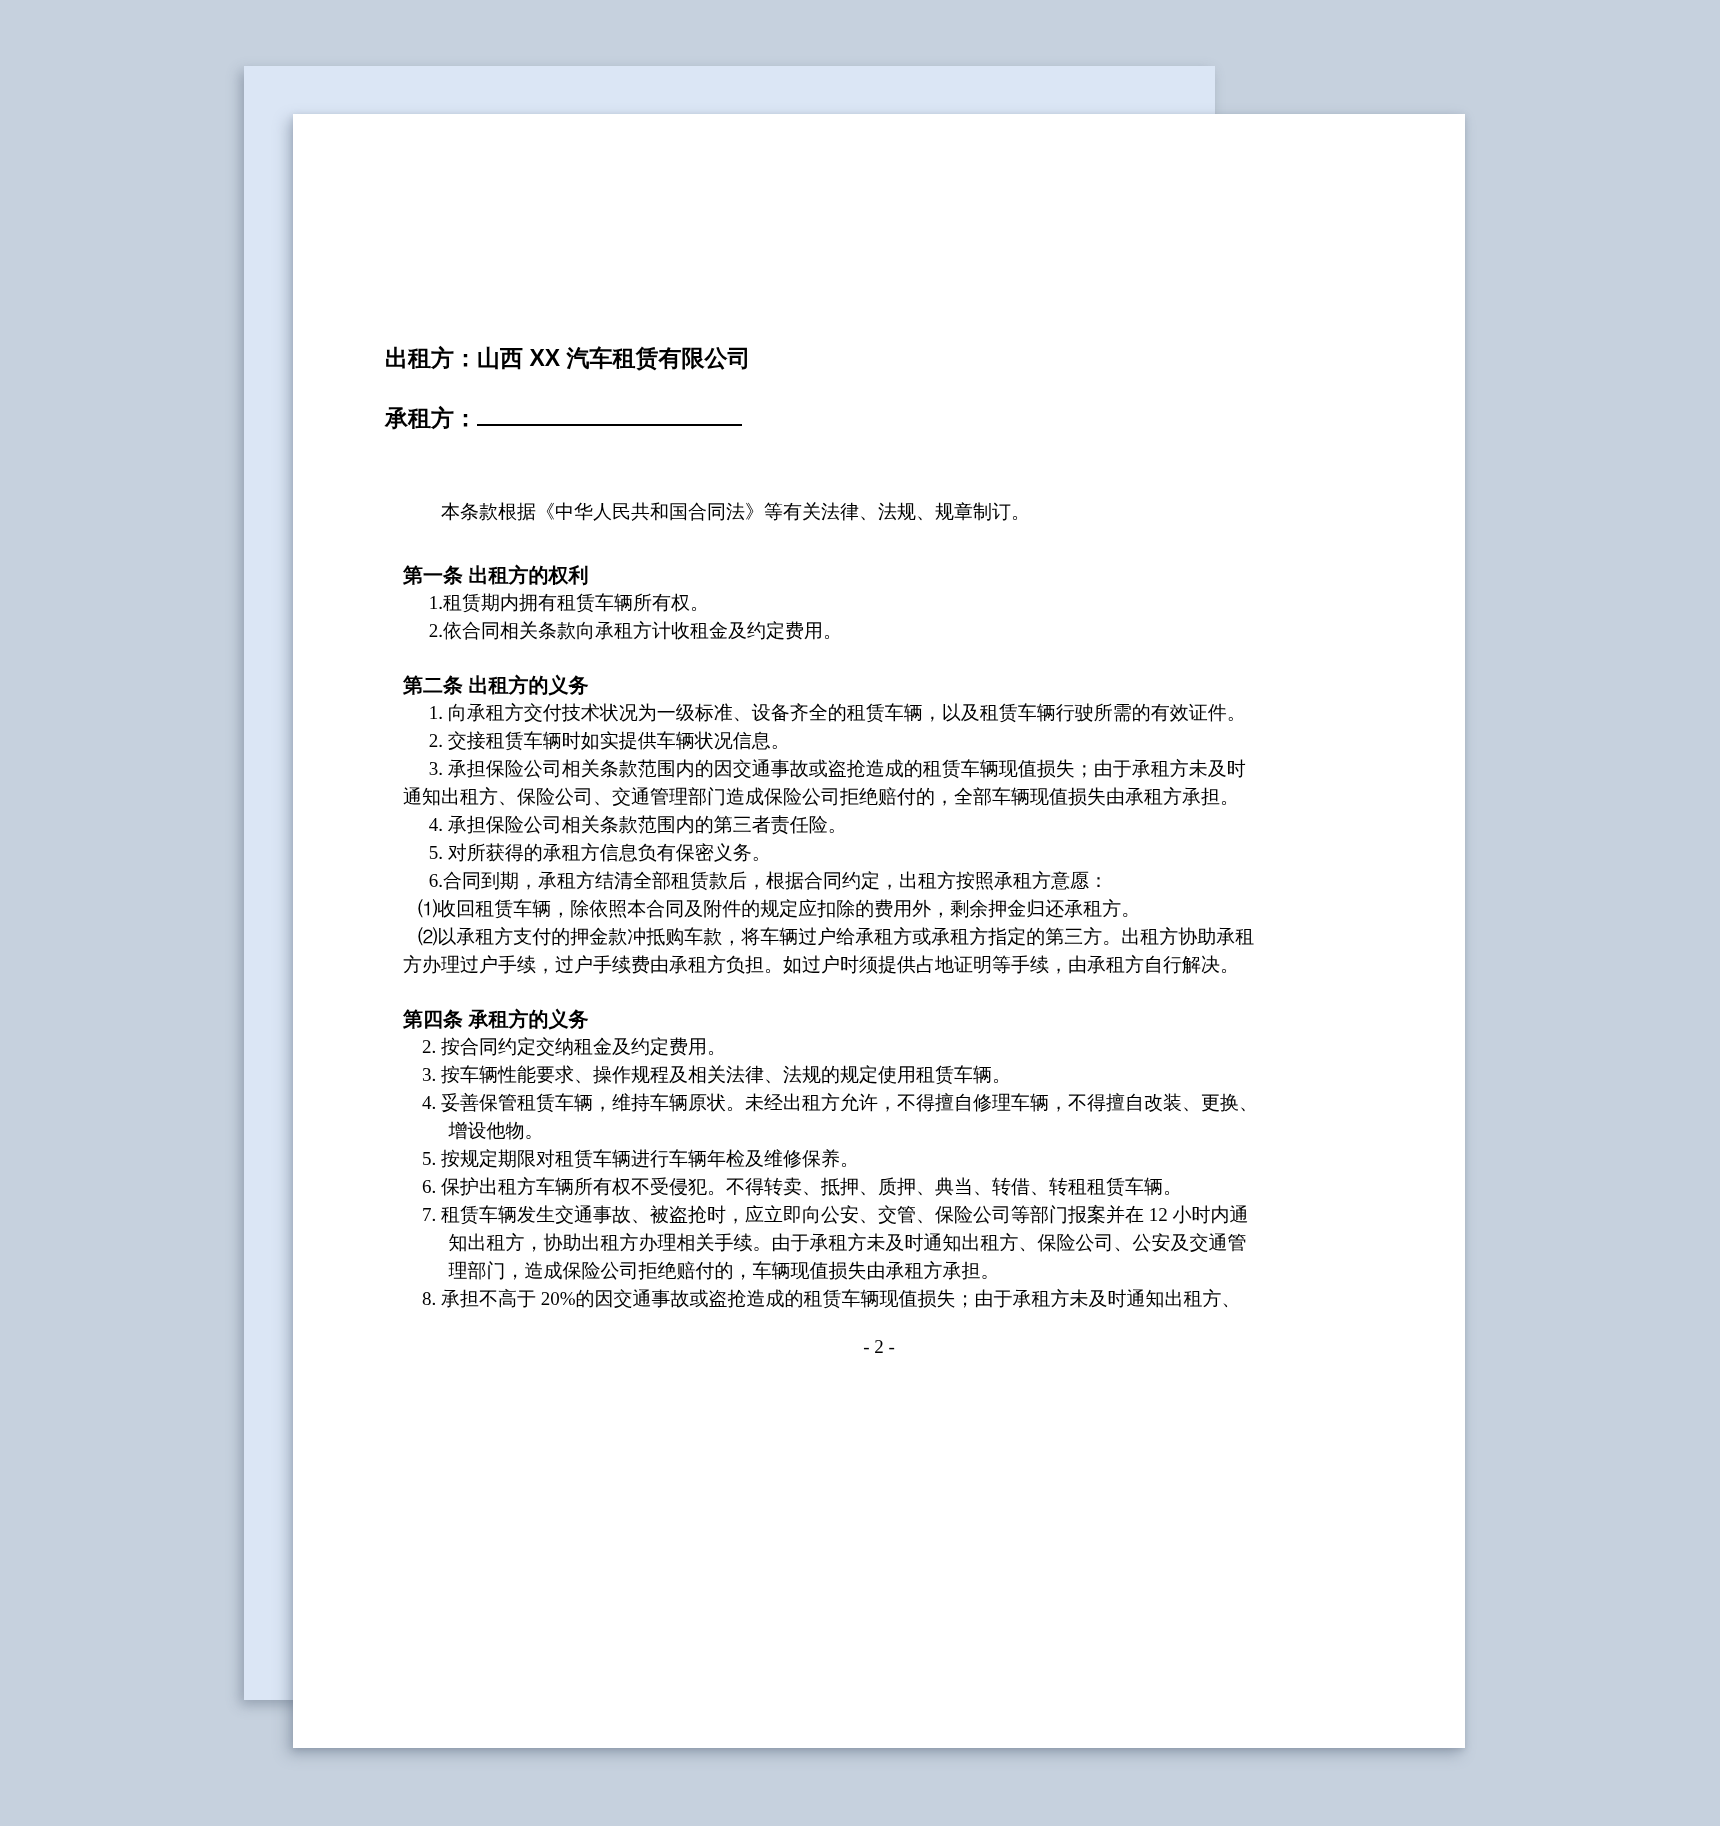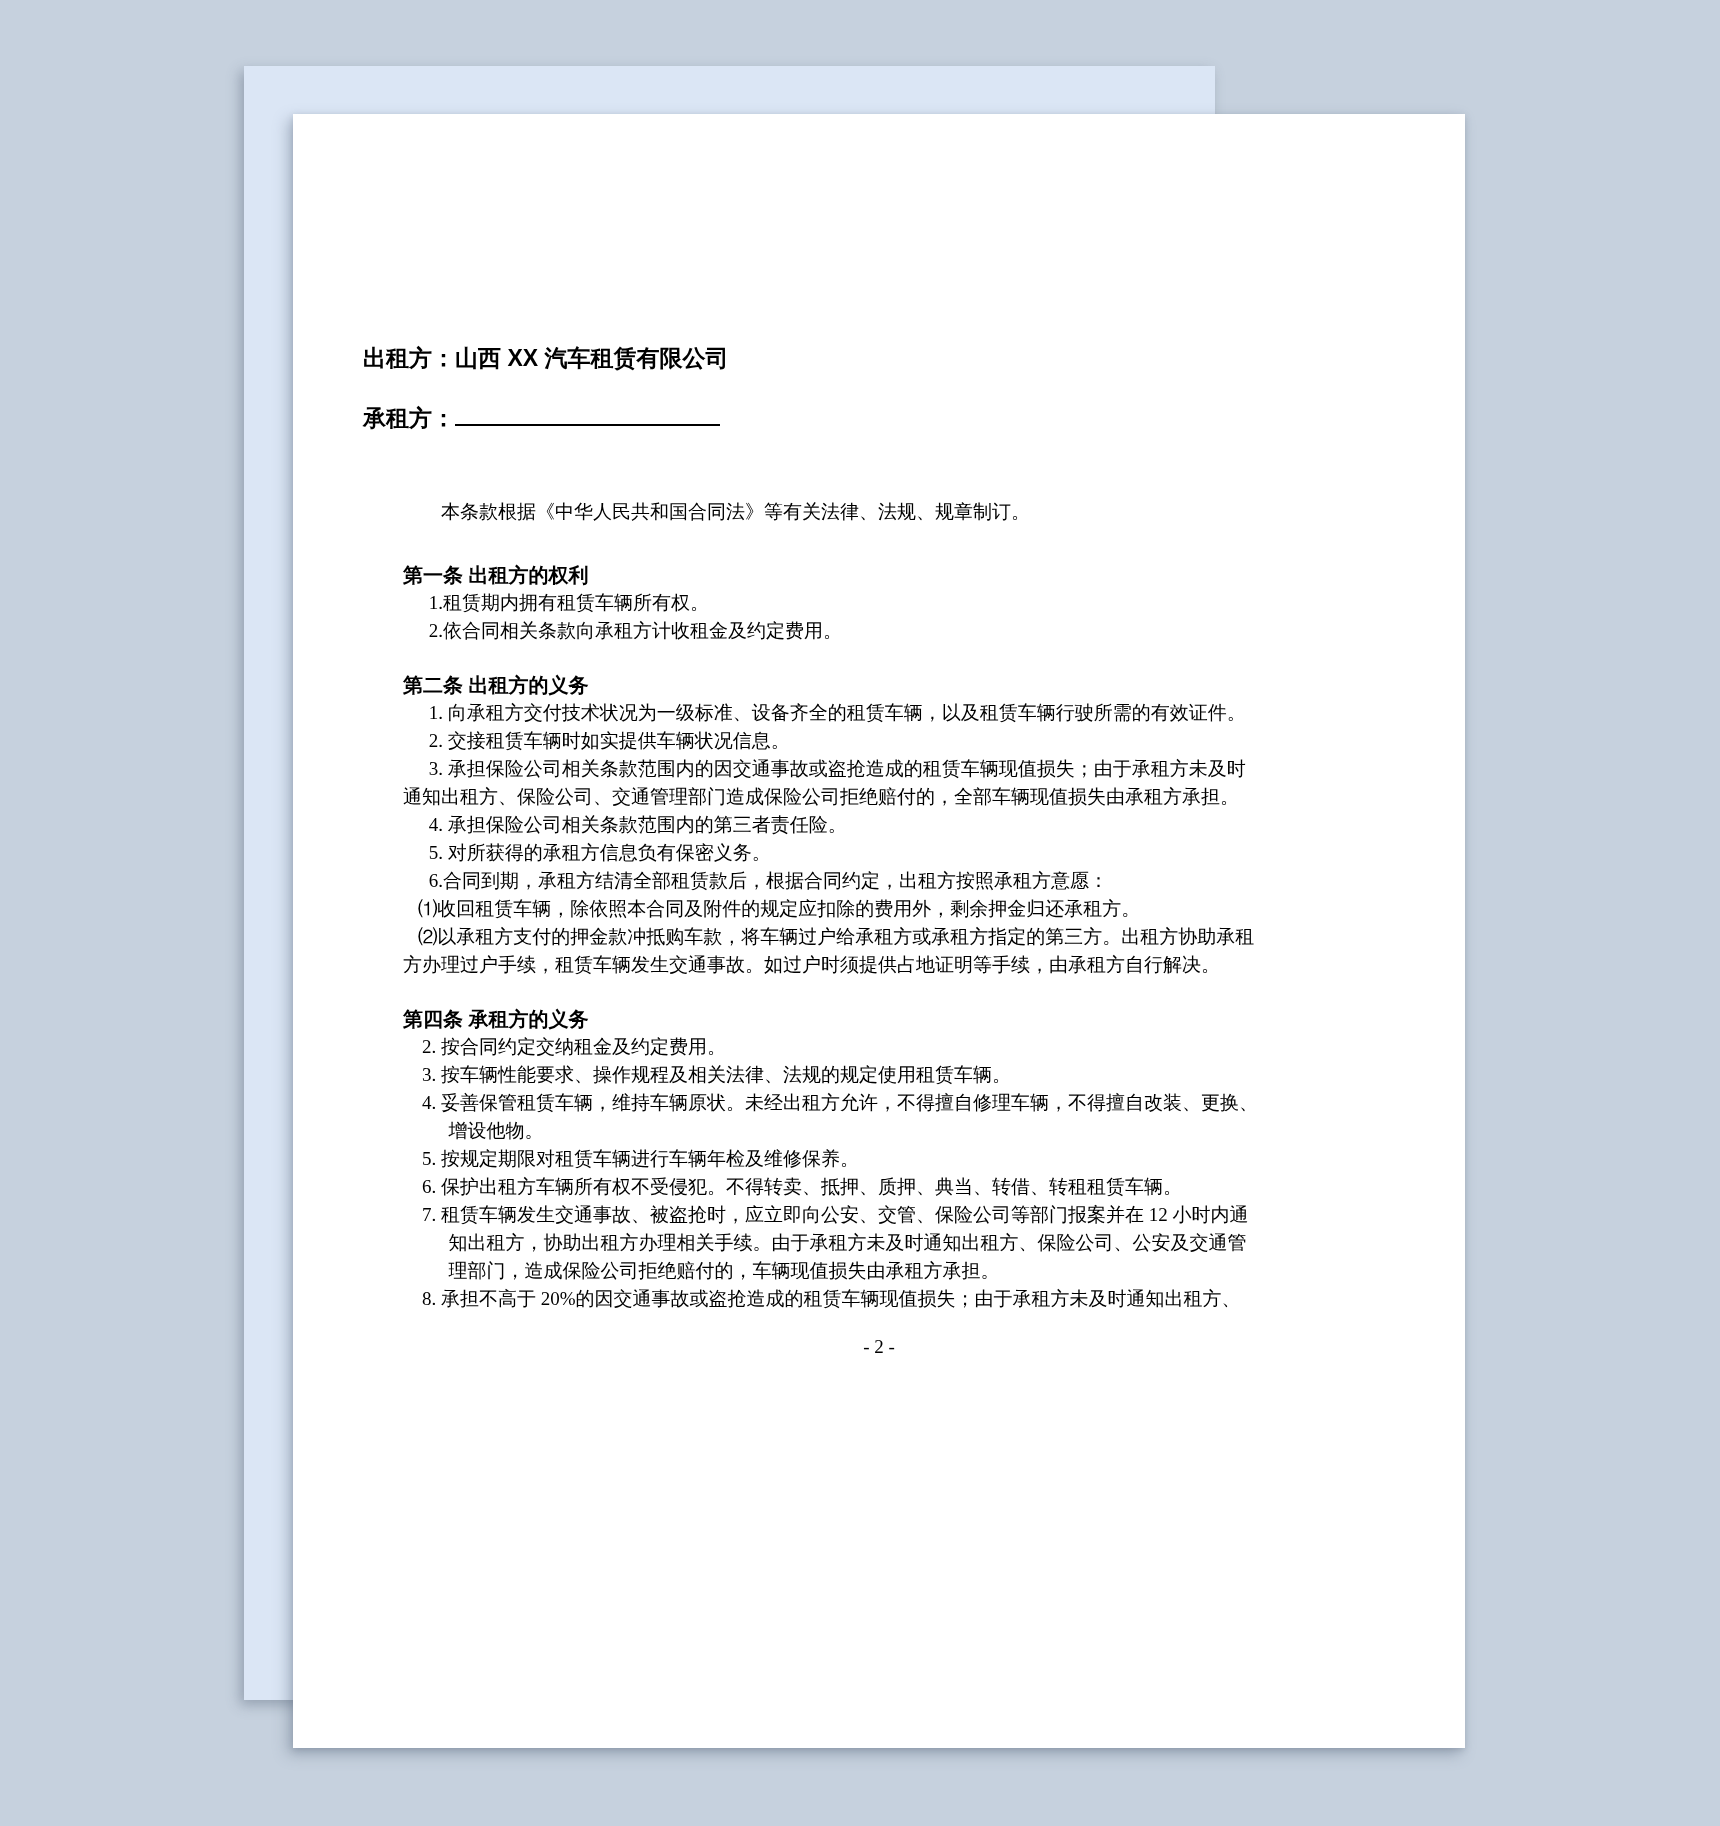--- a/index.html
+++ b/index.html
@@ -34,21 +34,21 @@
     width: 1172px;
     height: 1634px;
     background: #ffffff;
     box-shadow: -5px 6px 14px rgba(90, 104, 125, 0.40), 0 2px 6px rgba(90, 104, 125, 0.25);
     box-sizing: border-box;
     padding-top: 228px;
     overflow: hidden;
     color: #000;
   }
   .party-block {
-    margin-left: 70px;
+    margin-left: 92px;
   }
   .party-line {
     font-family: "Liberation Sans", "DejaVu Sans", sans-serif;
     font-weight: bold;
     font-size: 23px;
     line-height: 32px;
     margin: 0 0 28px 0;
     white-space: nowrap;
   }
   .blank-underline {
@@ -125,21 +125,21 @@
           </section>
           <section class="article">
             <h3 class="art-title">第二条 出租方的义务</h3>
             <p class="item numbered-flush">1. 向承租方交付技术状况为一级标准、设备齐全的租赁车辆，以及租赁车辆行驶所需的有效证件。</p>
             <p class="item numbered-flush">2. 交接租赁车辆时如实提供车辆状况信息。</p>
             <p class="item numbered-flush">3. 承担保险公司相关条款范围内的因交通事故或盗抢造成的租赁车辆现值损失；由于承租方未及时通知出租方、保险公司、交通管理部门造成保险公司拒绝赔付的，全部车辆现值损失由承租方承担。</p>
             <p class="item numbered-flush">4. 承担保险公司相关条款范围内的第三者责任险。</p>
             <p class="item numbered-flush">5. 对所获得的承租方信息负有保密义务。</p>
             <p class="item numbered-flush">6.合同到期，承租方结清全部租赁款后，根据合同约定，出租方按照承租方意愿：</p>
             <p class="item sub-clause">⑴收回租赁车辆，除依照本合同及附件的规定应扣除的费用外，剩余押金归还承租方。</p>
-            <p class="item sub-clause">⑵以承租方支付的押金款冲抵购车款，将车辆过户给承租方或承租方指定的第三方。出租方协助承租方办理过户手续，租赁车辆发生交通事故。如过户时须提供占地证明等手续，由承租方自行解决。</p>
+            <p class="item sub-clause">⑵以承租方支付的押金款冲抵购车款，将车辆过户给承租方或承租方指定的第三方。出租方协助承租方办理过户手续，过户手续费由承租方负担。如过户时须提供占地证明等手续，由承租方自行解决。</p>
           </section>
           <section class="article">
             <h3 class="art-title">第四条 承租方的义务</h3>
             <p class="item numbered-hanging">2. 按合同约定交纳租金及约定费用。</p>
             <p class="item numbered-hanging">3. 按车辆性能要求、操作规程及相关法律、法规的规定使用租赁车辆。</p>
             <p class="item numbered-hanging">4. 妥善保管租赁车辆，维持车辆原状。未经出租方允许，不得擅自修理车辆，不得擅自改装、更换、增设他物。</p>
             <p class="item numbered-hanging">5. 按规定期限对租赁车辆进行车辆年检及维修保养。</p>
             <p class="item numbered-hanging">6. 保护出租方车辆所有权不受侵犯。不得转卖、抵押、质押、典当、转借、转租租赁车辆。</p>
             <p class="item numbered-hanging">7. 租赁车辆发生交通事故、被盗抢时，应立即向公安、交管、保险公司等部门报案并在 12 小时内通知出租方，协助出租方办理相关手续。由于承租方未及时通知出租方、保险公司、公安及交通管理部门，造成保险公司拒绝赔付的，车辆现值损失由承租方承担。</p>
             <p class="item numbered-hanging">8. 承担不高于 20%的因交通事故或盗抢造成的租赁车辆现值损失；由于承租方未及时通知出租方、</p>

